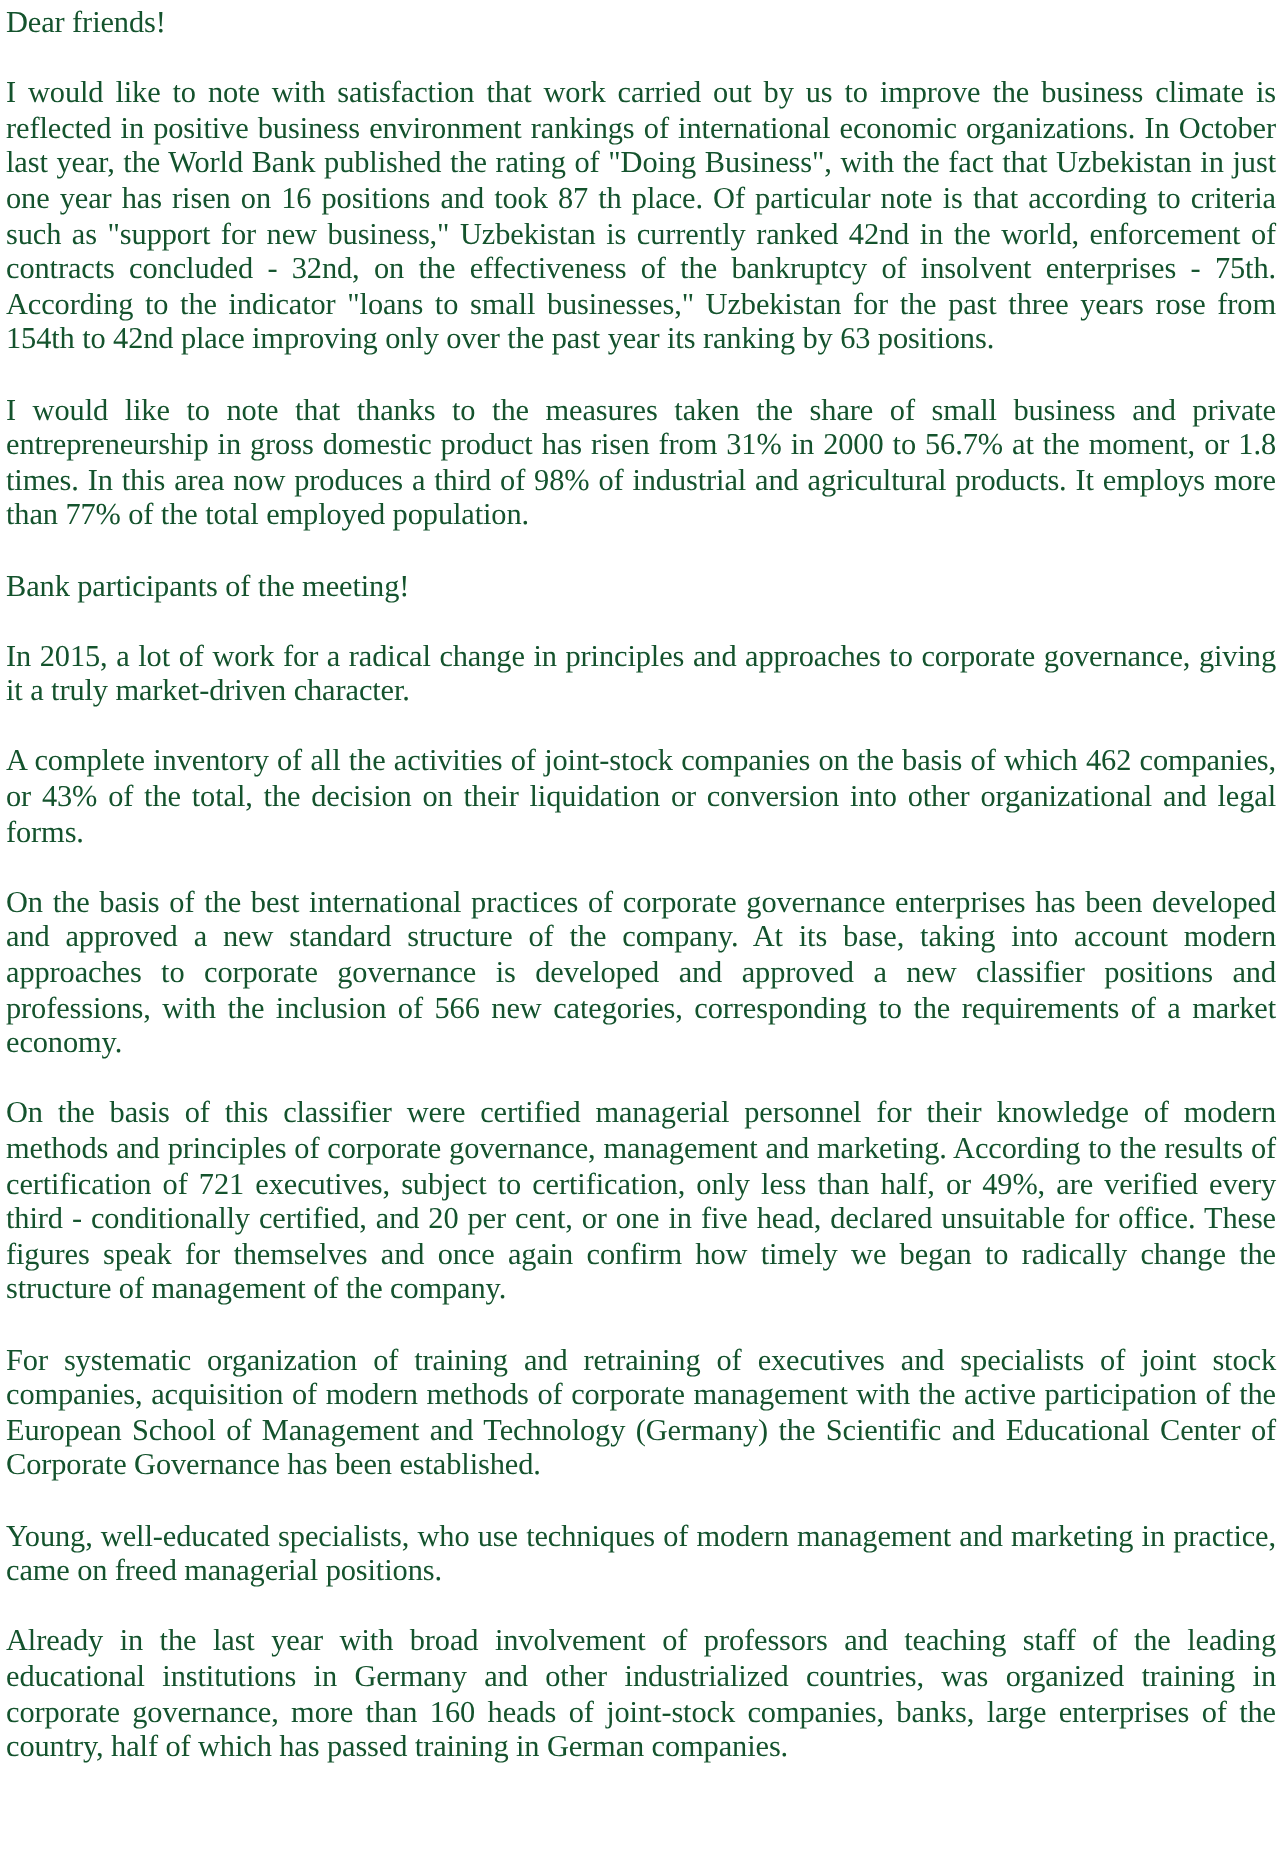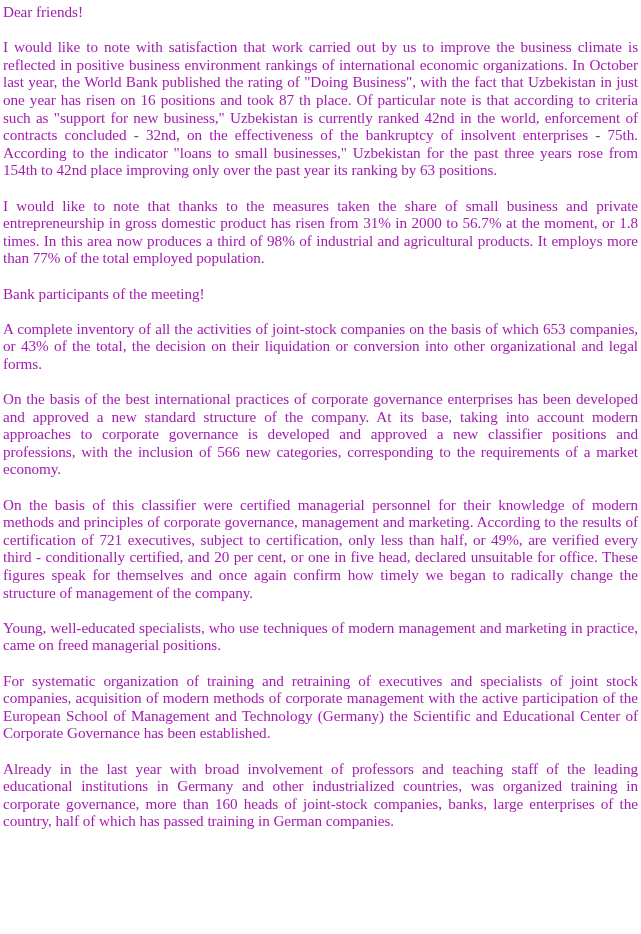--- a/index.html
+++ b/index.html
@@ -10,21 +10,21 @@
     body {
       width: 641px;
       height: 934px;
       overflow: hidden;
     }
     .page {
       padding: 0 3px 0 3px;
       font-family: "Liberation Serif", "DejaVu Serif", serif;
       font-size: 15.2px;
       line-height: 17.6px;
-      color: #a21caf;
+      color: #14532d;
     }
     .para {
       margin: 0 0 17.6px 0;
       text-align: justify;
       letter-spacing: -0.05px;
     }
     .para.greeting {
       text-align: left;
     }
     .para:first-child {
@@ -32,19 +32,20 @@
     }
   </style>
 </head>
 <body>
 
 <div class="page">
   <p class="para greeting">Dear friends!</p>
   <p class="para">I would like to note with satisfaction that work carried out by us to improve the business climate is reflected in positive business environment rankings of international economic organizations. In October last year, the World Bank published the rating of "Doing Business", with the fact that Uzbekistan in just one year has risen on 16 positions and took 87 th place. Of particular note is that according to criteria such as "support for new business," Uzbekistan is currently ranked 42nd in the world, enforcement of contracts concluded - 32nd, on the effectiveness of the bankruptcy of insolvent enterprises - 75th. According to the indicator "loans to small businesses," Uzbekistan for the past three years rose from 154th to 42nd place improving only over the past year its ranking by 63 positions.</p>
   <p class="para">I would like to note that thanks to the measures taken the share of small business and private entrepreneurship in gross domestic product has risen from 31% in 2000 to 56.7% at the moment, or 1.8 times. In this area now produces a third of 98% of industrial and agricultural products. It employs more than 77% of the total employed population.</p>
   <p class="para greeting">Bank participants of the meeting!</p>
-  <p class="para">A complete inventory of all the activities of joint-stock companies on the basis of which 653 companies, or 43% of the total, the decision on their liquidation or conversion into other organizational and legal forms.</p>
+  <p class="para">In 2015, a lot of work for a radical change in principles and approaches to corporate governance, giving it a truly market-driven character.</p>
+  <p class="para">A complete inventory of all the activities of joint-stock companies on the basis of which 462 companies, or 43% of the total, the decision on their liquidation or conversion into other organizational and legal forms.</p>
   <p class="para">On the basis of the best international practices of corporate governance enterprises has been developed and approved a new standard structure of the company. At its base, taking into account modern approaches to corporate governance is developed and approved a new classifier positions and professions, with the inclusion of 566 new categories, corresponding to the requirements of a market economy.</p>
   <p class="para">On the basis of this classifier were certified managerial personnel for their knowledge of modern methods and principles of corporate governance, management and marketing. According to the results of certification of 721 executives, subject to certification, only less than half, or 49%, are verified every third - conditionally certified, and 20 per cent, or one in five head, declared unsuitable for office. These figures speak for themselves and once again confirm how timely we began to radically change the structure of management of the company.</p>
+  <p class="para">For systematic organization of training and retraining of executives and specialists of joint stock companies, acquisition of modern methods of corporate management with the active participation of the European School of Management and Technology (Germany) the Scientific and Educational Center of Corporate Governance has been established.</p>
   <p class="para">Young, well-educated specialists, who use techniques of modern management and marketing in practice, came on freed managerial positions.</p>
-  <p class="para">For systematic organization of training and retraining of executives and specialists of joint stock companies, acquisition of modern methods of corporate management with the active participation of the European School of Management and Technology (Germany) the Scientific and Educational Center of Corporate Governance has been established.</p>
   <p class="para">Already in the last year with broad involvement of professors and teaching staff of the leading educational institutions in Germany and other industrialized countries, was organized training in corporate governance, more than 160 heads of joint-stock companies, banks, large enterprises of the country, half of which has passed training in German companies.</p>
 </div>
 
 </body></html>

